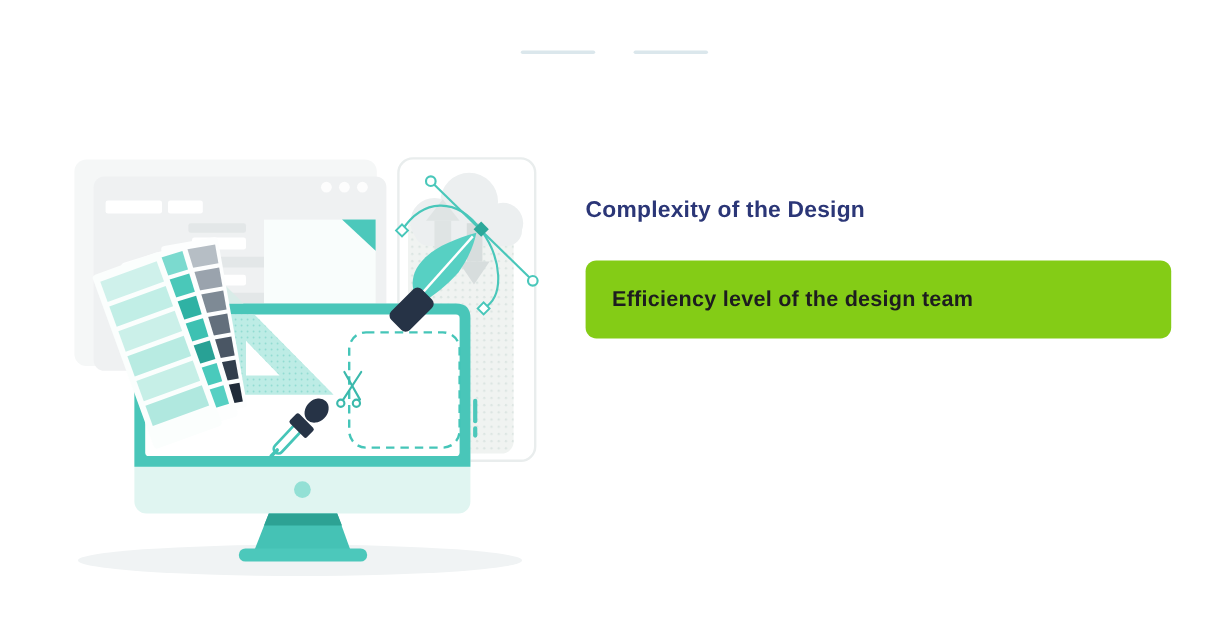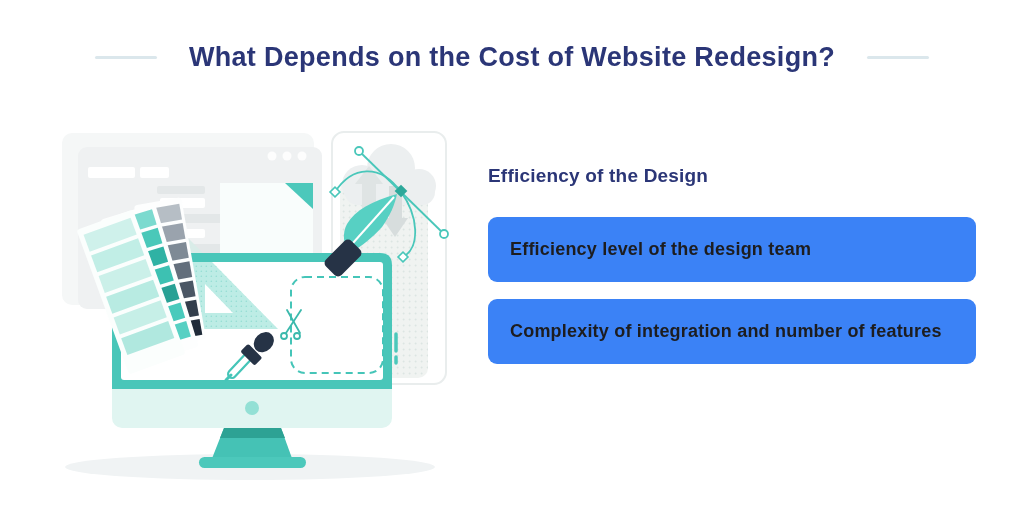--- a/index.html
+++ b/index.html
@@ -16,43 +16,39 @@
   .page-title{
     font-size:27px;font-weight:700;color:#2b3677;letter-spacing:.3px;white-space:nowrap;
   }
   .content-heading{
     position:absolute;left:488px;top:165px;margin:0;
     font-size:19px;font-weight:700;color:#2b3677;letter-spacing:.2px;
   }
   .boxes{position:absolute;left:488px;top:217px;width:488px;}
   .info-box{
     box-sizing:border-box;width:488px;height:65px;margin-bottom:17px;
-    background:#3b82f6;border-radius:9px;
+    background:#84cc16;border-radius:9px;
     display:flex;align-items:center;padding:0 22px;
     font-size:18px;font-weight:600;color:#1d1d1f;letter-spacing:.2px;
   }
   .illustration-svg{position:absolute;left:55px;top:118px;width:410px;height:372px;}
 </style>
 </head>
 <body>
 
 <div class="title-row">
   <div class="divider-line"></div>
-  <div class="page-title">What Depends on the Cost of Website Redesign?</div>
   <div class="divider-line"></div>
 </div>
 
-<h2 class="content-heading">Efficiency of the Design</h2>
+<h2 class="content-heading">Complexity of the Design</h2>
 
 <div class="boxes">
   <div class="info-box">
     <span>Efficiency level of the design team</span>
-  </div>
-  <div class="info-box">
-    <span>Complexity of integration and number of features</span>
   </div>
 </div>
 
 <svg class="illustration-svg" viewBox="55 118 410 372" xmlns="http://www.w3.org/2000/svg" aria-hidden="true">
   <defs>
     <pattern id="dotT" width="5" height="5" patternUnits="userSpaceOnUse">
       <circle cx="1.3" cy="1.3" r="0.8" fill="#6fcfc2" opacity="0.55"></circle>
     </pattern>
     <pattern id="dotG" width="6" height="6" patternUnits="userSpaceOnUse">
       <circle cx="1.6" cy="1.6" r="1" fill="#dce5e2"></circle>

